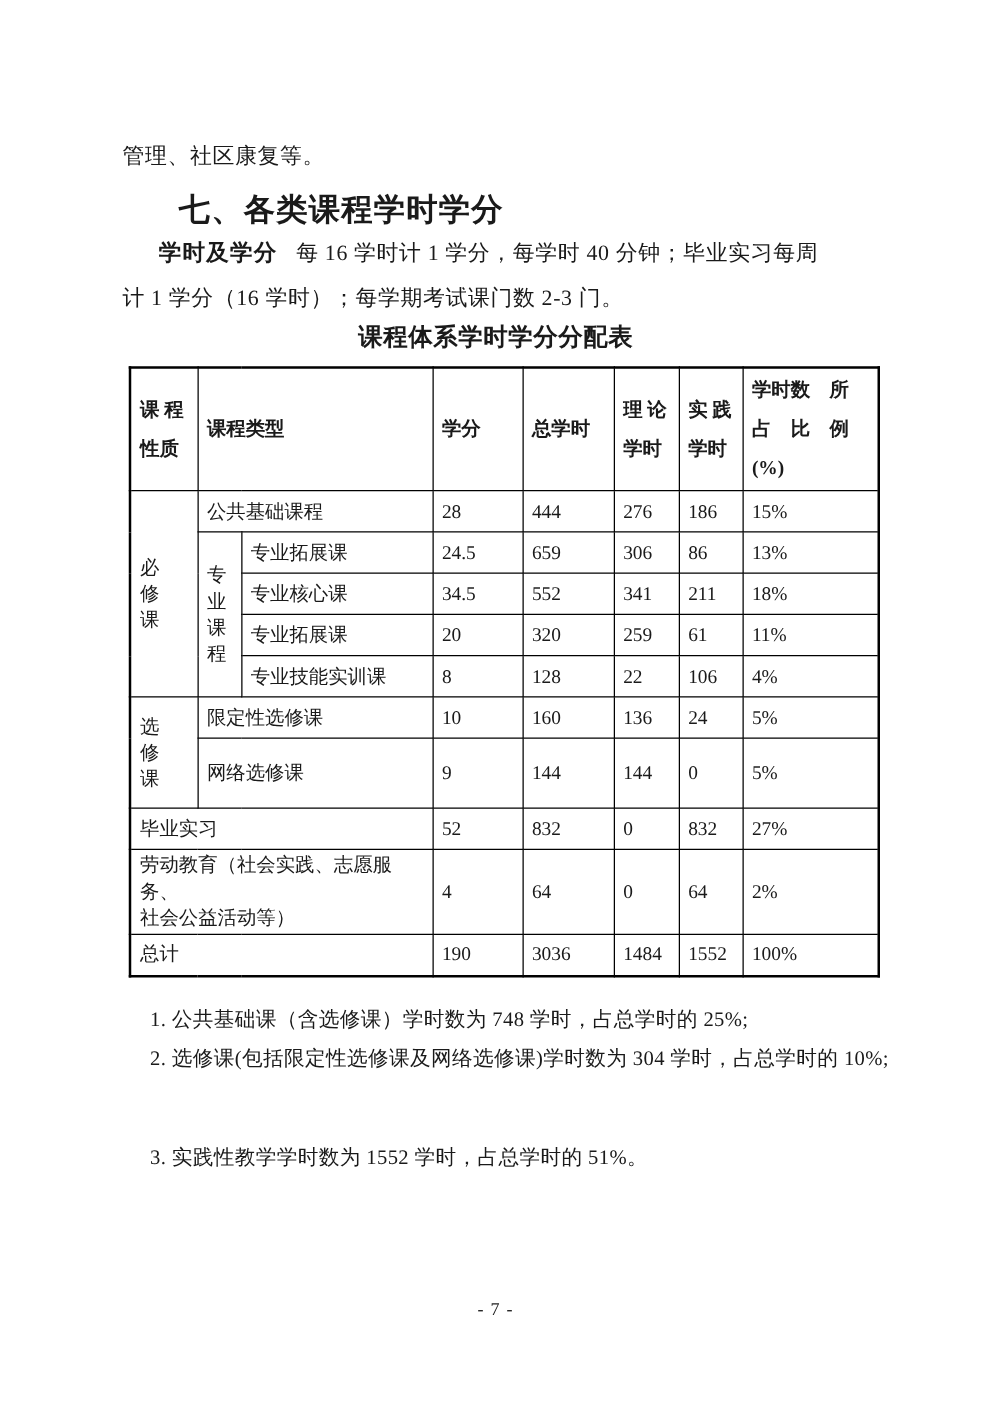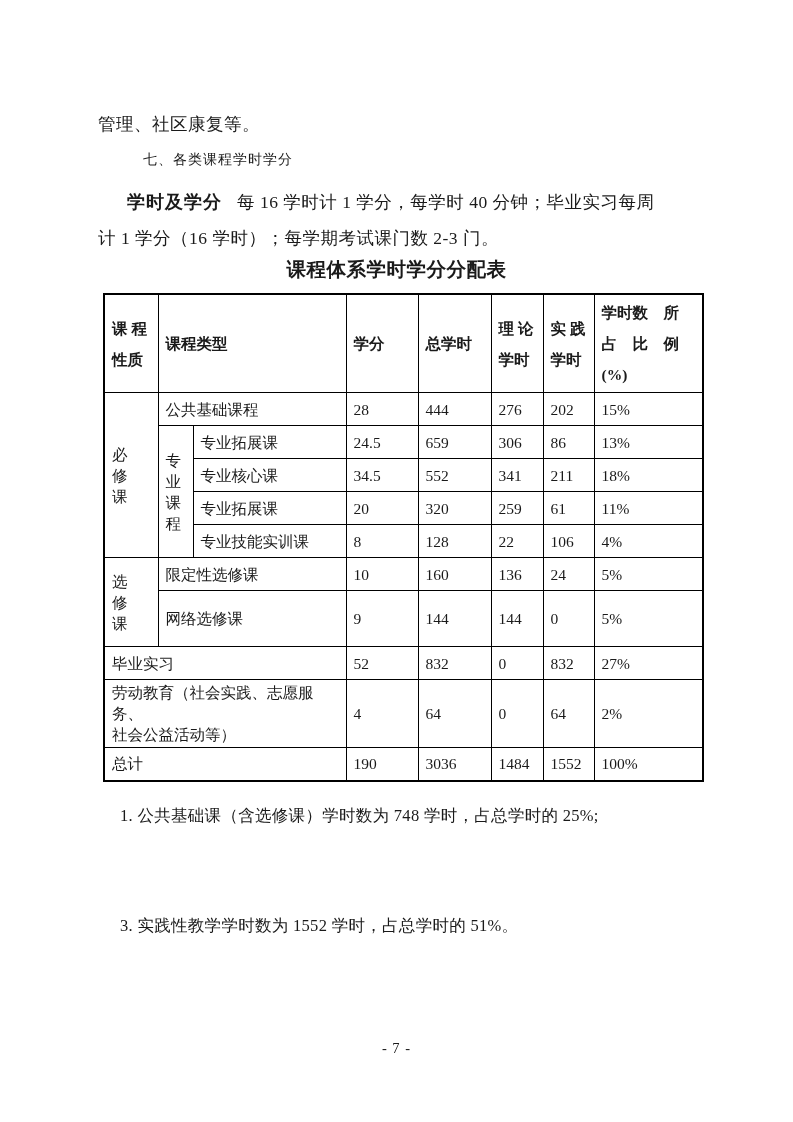--- a/index.html
+++ b/index.html
@@ -4,21 +4,21 @@
 <style>
   * { margin:0; padding:0; box-sizing:border-box; }
   html,body { background:#ffffff; }
   .page {
     position:relative; width:793px; height:1120px; background:#ffffff;
     color:#1a1a1a; font-family:"Liberation Serif","DejaVu Serif",serif;
     overflow:hidden;
   }
   .abs { position:absolute; }
   .body-text { font-size:17.5px; line-height:24px; letter-spacing:0.5px; white-space:nowrap; }
-  .section-heading { left:143px; top:151px; font-size:14px; font-weight:400; letter-spacing:1px; white-space:nowrap;text-align:center; }
+  .section-heading { left:143px; top:151px; font-size:25px; font-weight:700; letter-spacing:1px; white-space:nowrap;text-align:center; }
   .lead-bold { font-weight:700; font-size:18px; margin-right:15px; letter-spacing:1px; }
   .table-title { left:0; top:256px; width:100%; text-align:center; font-size:19.5px; font-weight:700; letter-spacing:0.5px; }
 
   table.main {
     position:absolute; left:103px; top:293px; width:599px;
     border-collapse:collapse; table-layout:fixed;
     border:2.5px solid #000;
   }
   .main th, .main td {
     border:1.5px solid #000;
@@ -89,21 +89,21 @@
     </tr>
 
     <tr class="h-r">
       <td rowspan="5" class="vlabel">必
 修
 课</td>
       <td colspan="2">公共基础课程</td>
       <td>28</td>
       <td>444</td>
       <td>276</td>
-      <td>202</td>
+      <td>186</td>
       <td>15%</td>
     </tr>
 
     <tr class="h-r">
       <td rowspan="4" class="vlabel-pro">专
 业
 课
 程</td>
       <td>专业拓展课</td>
       <td>24.5</td>
@@ -185,17 +185,18 @@
       <td>190</td>
       <td>3036</td>
       <td>1484</td>
       <td>1552</td>
       <td>100%</td>
     </tr>
   </tbody>
     </table>
 
   <div class="abs note-item n1">1. 公共基础课（含选修课）学时数为 748 学时，占总学时的 25%;</div>
+  <div class="abs note-item n2">2. 选修课(包括限定性选修课及网络选修课)学时数为 304 学时，占总学时的 10%;</div>
   <div class="abs note-item n3">3. 实践性教学学时数为 1552 学时，占总学时的 51%。</div>
 
   <div class="abs page-number">- 7 -</div>
 
 </div>
 
 </body></html>

